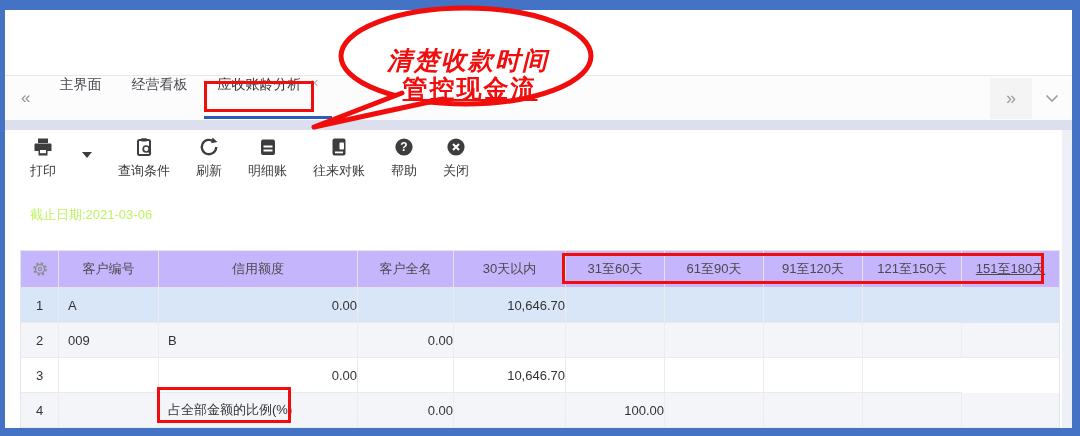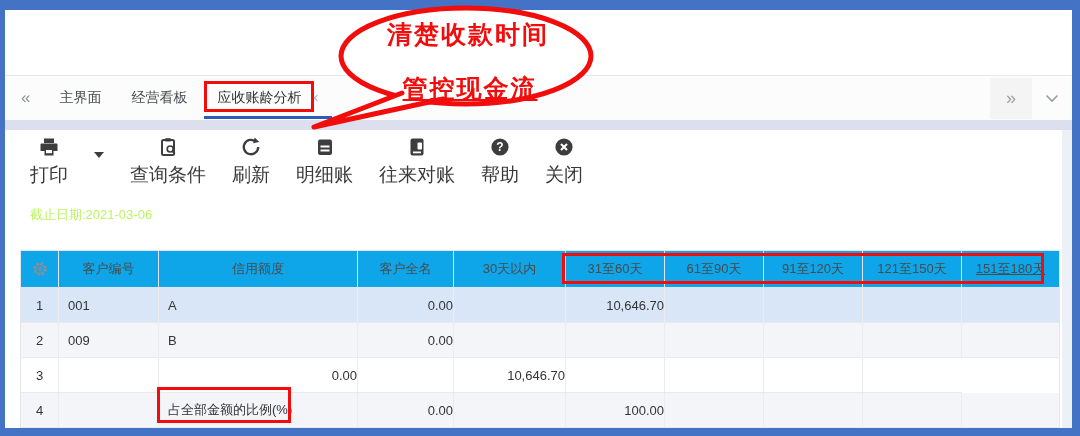--- a/index.html
+++ b/index.html
@@ -4,65 +4,65 @@
 <style>
   html,body{margin:0;padding:0;background:#fff;}
   *{box-sizing:border-box;font-family:"Liberation Sans","DejaVu Sans",sans-serif;}
   .window{position:relative;width:1080px;height:436px;background:#4472c4;overflow:hidden;}
   .content{position:absolute;left:5px;top:10px;right:8px;bottom:8px;background:#fff;}
 
   
   .tabbar{position:absolute;left:5px;top:75px;width:1067px;height:45px;background:#fcfcfd;
           border-top:1px solid #e8e8e8;display:flex;align-items:center;}
   .nav-gl{color:#8f939a;font-size:17px;padding:0 14px 0 16px;cursor:default;}
-  .tab{position:relative;height:100%;display:flex;align-items:center;padding:0 15px;
+  .tab{position:relative;height:100%;display:flex;padding:0 15px;
        font-size:14px;color:#474a4f;cursor:default;white-space:nowrap;}
   .tab.active{color:#333;}
   .tab.active::after{content:"";position:absolute;left:2px;right:2px;bottom:1px;height:3px;background:#2d5cb8;}
   .tabx{margin-left:9px;color:#b3b6bb;font-size:14px;line-height:1;}
   .tab-spacer{flex:1;}
   .expand-box{width:42px;height:41px;background:#f4f4f5;display:flex;align-items:center;justify-content:center;
               color:#9aa0a6;font-size:18px;}
   .chev-down{width:40px;height:41px;display:flex;align-items:center;justify-content:center;}
 
   .lavender-strip{position:absolute;left:5px;top:120px;width:1067px;height:10px;background:#dbdfee;}
   .scroll-track{position:absolute;left:1062px;top:130px;width:10px;height:298px;background:#eef0f7;}
 
   
   .toolbar{position:absolute;left:30px;top:136px;display:flex;align-items:flex-start;gap:26px;}
   .tb-item{display:flex;flex-direction:column;align-items:center;gap:4px;cursor:default;}
-  .tb-item .lbl{font-size:19px;color:#3a3a3a;white-space:nowrap;}
+  .tb-item .lbl{font-size:13px;color:#3a3a3a;white-space:nowrap;}
   .tb-caret{margin-top:16px;width:0;height:0;border-left:5px solid transparent;border-right:5px solid transparent;
             border-top:6px solid #3d3d3d;}
   .date-line{position:absolute;left:30px;top:206px;font-size:13px;color:#bef264;}
 
   
   .table{position:absolute;left:20px;top:250px;width:1040px;border:1px solid #e4e5ea;border-bottom:none;}
   .row{display:grid;grid-template-columns:38px 100px 199px 96px 112px 99px 99px 99px 99px 98px;}
-  .thead{height:37px;background:#0ea5e9;}
+  .thead{height:37px;background:#c4b5fd;}
   .trow{height:35px;background:#fff;}
   .trow.selected{background:#d9e6f8;}
   .trow.stripe{background:#f4f5f9;}
   .c{display:flex;align-items:center;font-size:13px;color:#333;border-right:1px solid #ececf0;
      border-bottom:1px solid #e9eaef;overflow:hidden;white-space:nowrap;}
   .c:last-child{border-right:none;text-decoration:underline;}
   .thead .c{color:#4a4a4a;border-right:1px solid #e3e4e8;border-bottom:1px solid #e3e4e8;}
   .ac{justify-content:center;}
   .al{justify-content:flex-start;padding-left:9px;}
   .ar{justify-content:flex-end;padding-right:0;}
 
   
   .anno{position:absolute;border:3px solid #f20d0d;pointer-events:none;z-index:30;}
   .anno-tab{left:204px;top:81px;width:110px;height:31px;}
   .anno-cols{left:562px;top:253px;width:482px;height:31px;}
   .anno-cell{left:157px;top:387px;width:134px;height:36px;}
   .callout-svg{position:absolute;left:0;top:0;pointer-events:none;z-index:40;}
   .callout-text{position:absolute;z-index:41;width:260px;text-align:center;font-size:25px;font-weight:bold;
                 color:#f20d0d;letter-spacing:2px;pointer-events:none;white-space:nowrap;}
-  .cl1{left:338px;top:18px;}
+  .cl1{left:338px;top:44px;font-style:italic;}
   .cl2{left:340px;top:72px;text-decoration:underline;}
 </style>
 </head>
 <body>
 
 <div class="window">
   <div class="content"></div>
 
   <div class="tabbar">
     <span class="nav-gl">«</span>
@@ -164,21 +164,20 @@
       <div class="c ac">30天以内</div>
       <div class="c ac">31至60天</div>
       <div class="c ac">61至90天</div>
       <div class="c ac">91至120天</div>
       <div class="c ac">121至150天</div>
       <div class="c ac">151至180天</div>
     </div>
 
     <div class="row trow selected">
       <div class="c ac">1</div>
-      <div class="c al">001</div>
       <div class="c al">A</div>
       <div class="c ar">0.00</div>
       <div class="c ar"></div>
       <div class="c ar">10,646.70</div>
       <div class="c ar"></div>
       <div class="c ar"></div>
       <div class="c ar"></div>
       <div class="c ar"></div>
     </div>
 

